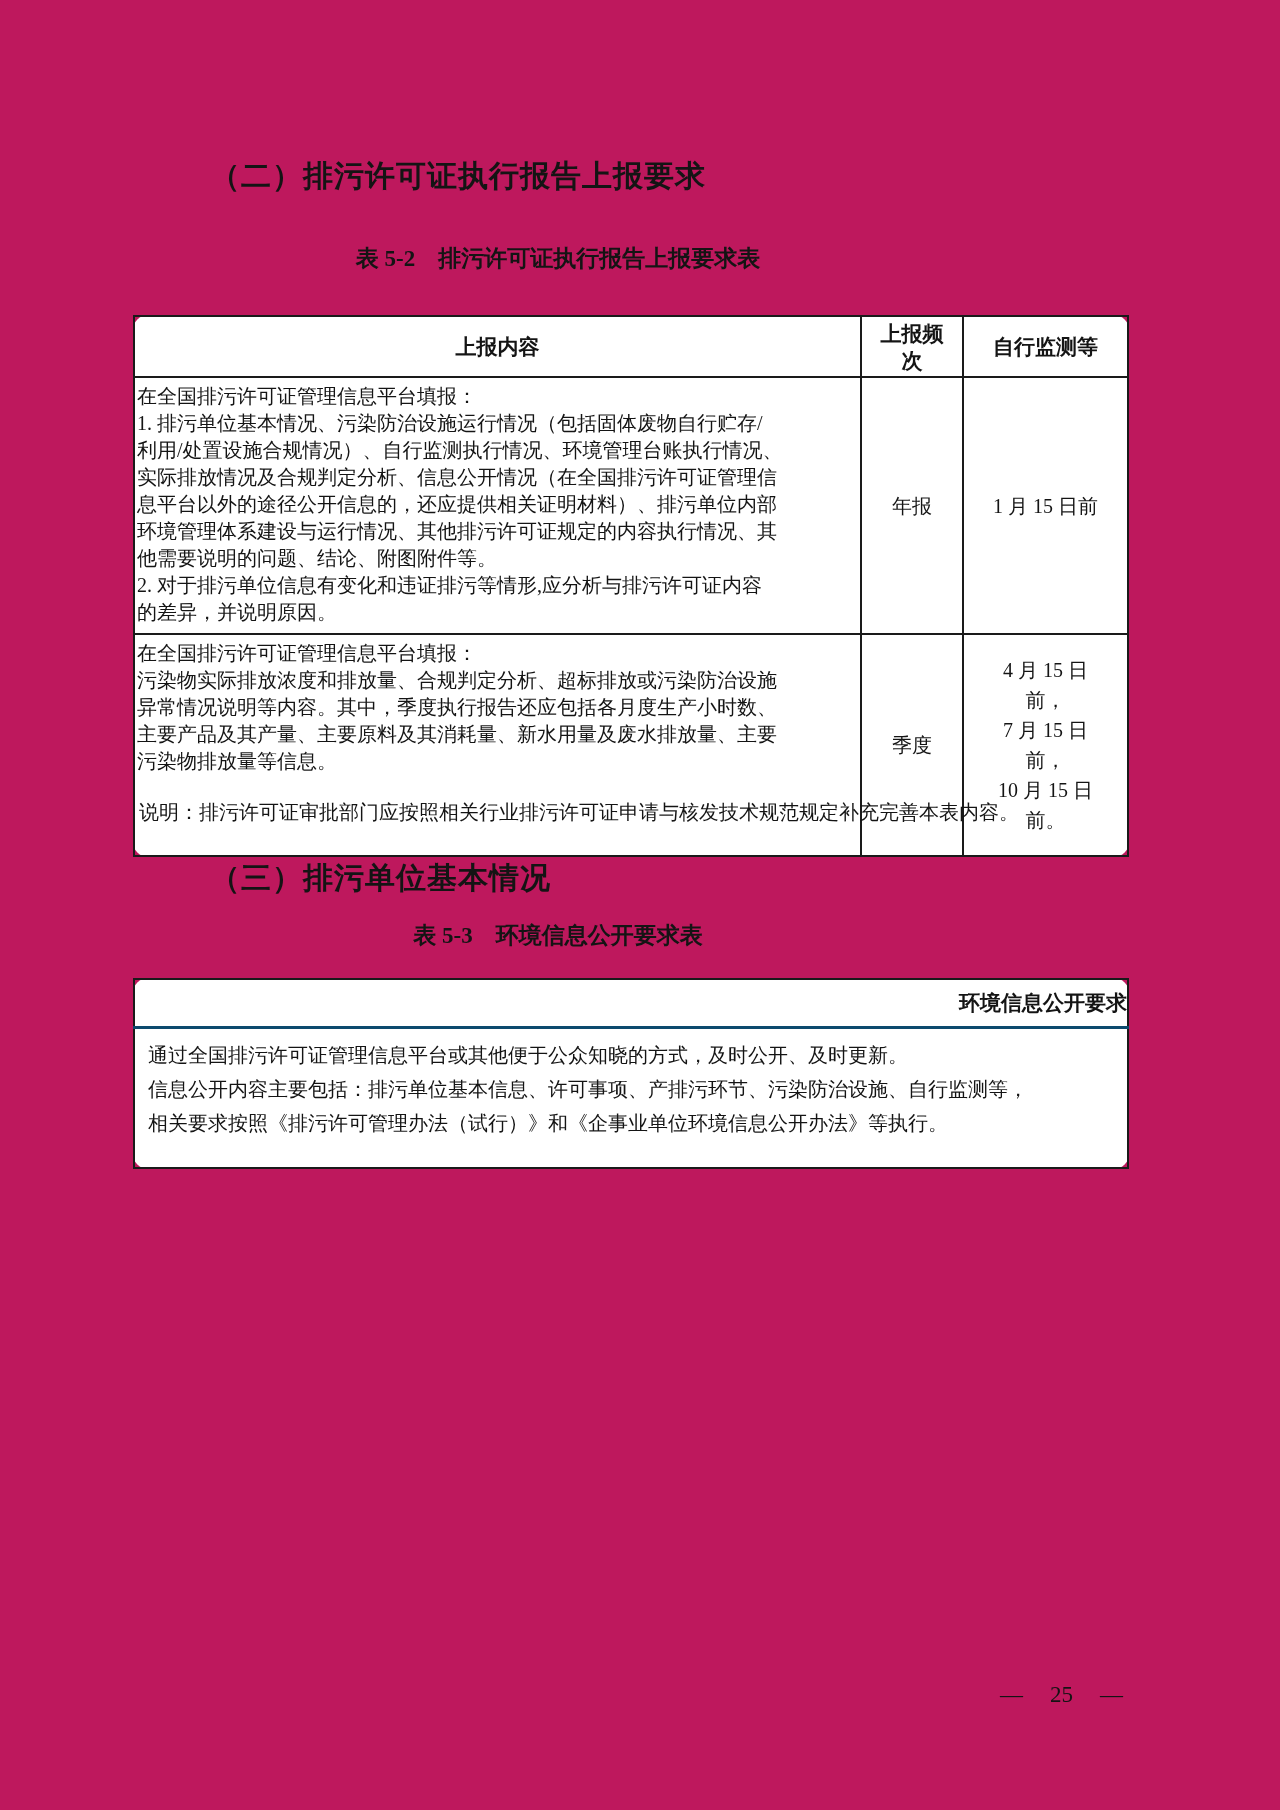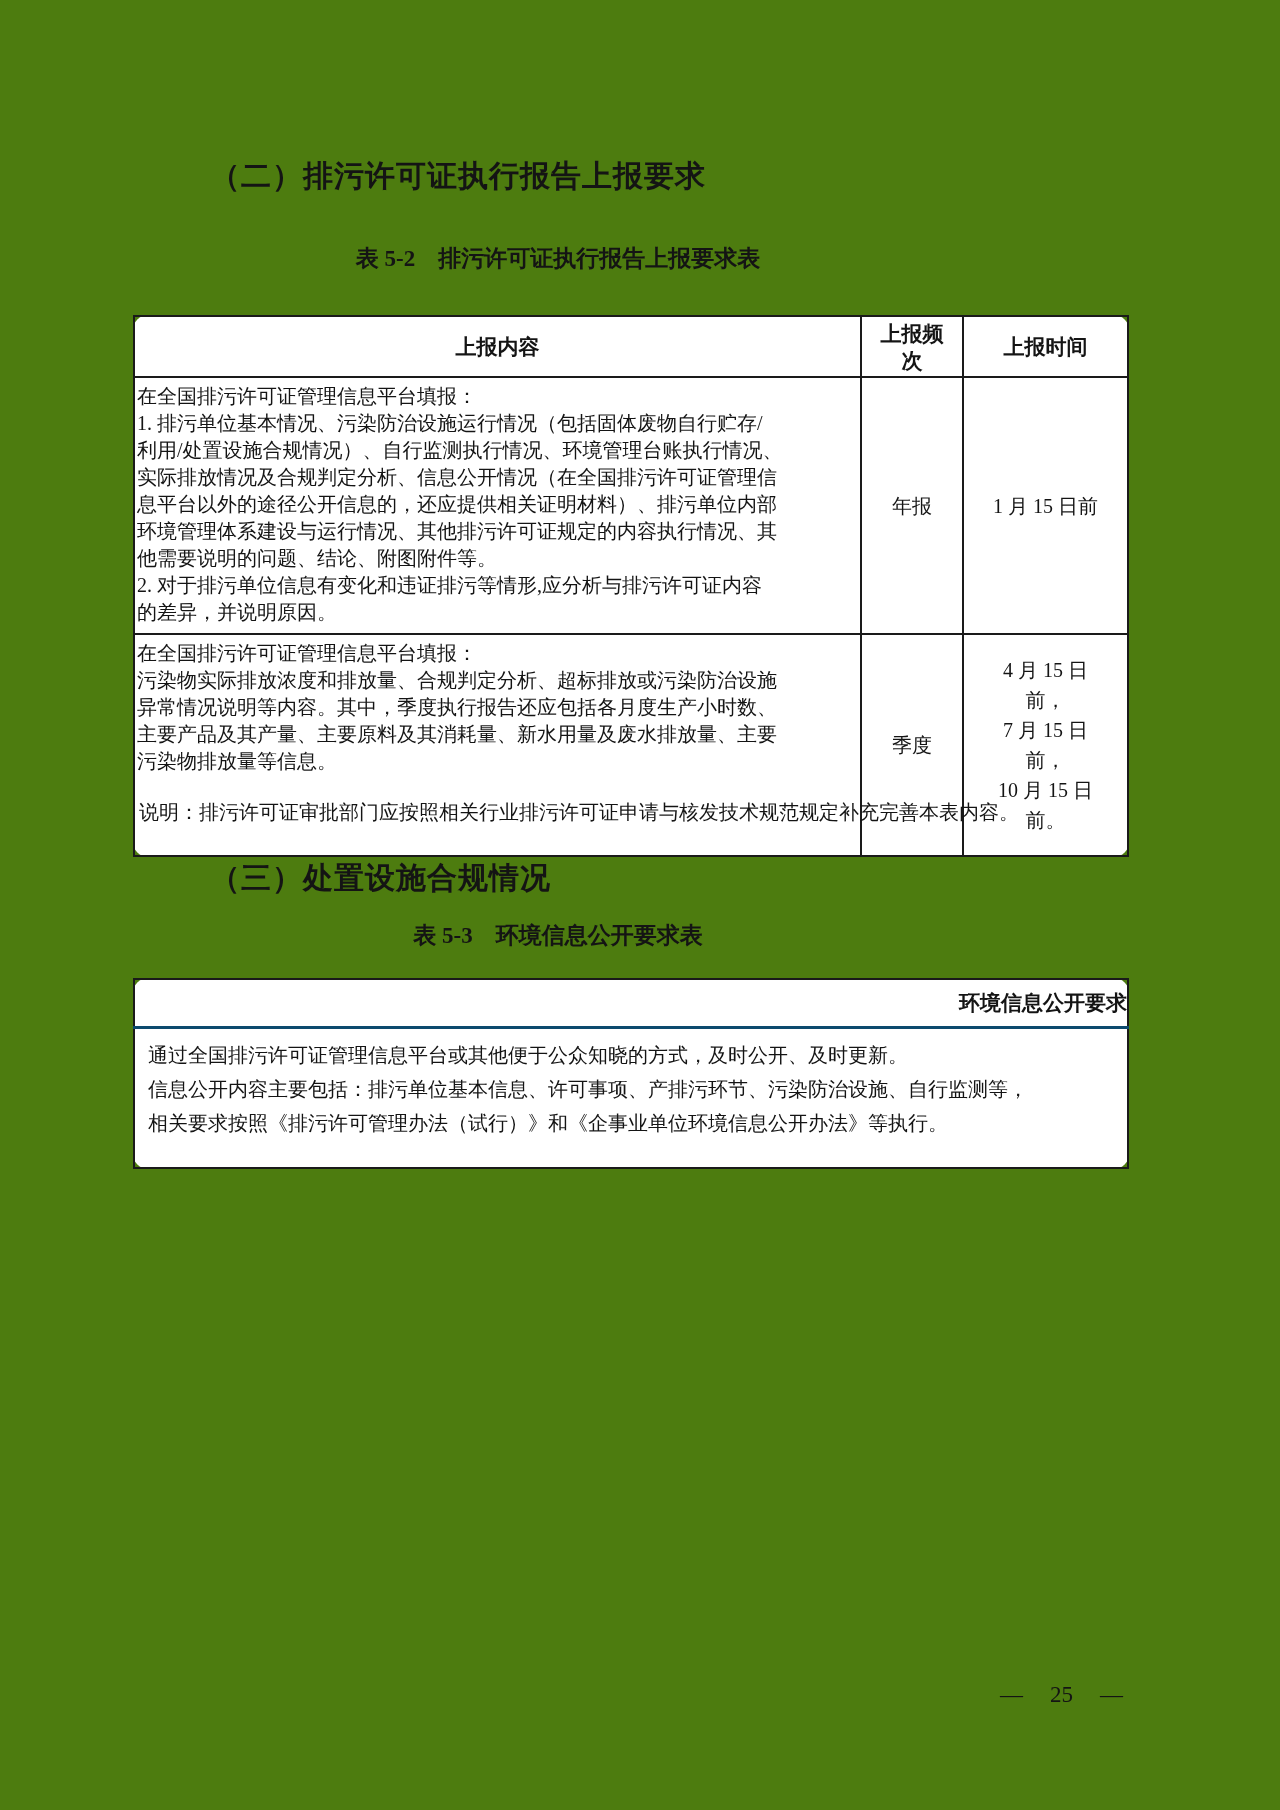--- a/index.html
+++ b/index.html
@@ -1,21 +1,21 @@
 <!DOCTYPE html>
 <html><head>
 <meta charset="utf-8">
 <style>
   * { margin:0; padding:0; box-sizing:content-box; }
   html,body { background:#e8e8e8; }
   .page {
     position:relative;
     width:1280px;
     height:1810px;
-    background:#4d7c0f;
+    background:#be185d;
     margin:0 auto;
     font-family:"Liberation Serif","DejaVu Serif",serif;
     color:#141414;
     overflow:hidden;
   }
   .heading {
     position:absolute;
     font-weight:bold;
     font-size:30px;
     letter-spacing:1px;
@@ -118,21 +118,21 @@
     <colgroup>
       <col style="width:727px">
       <col style="width:102px">
       <col style="width:165px">
     </colgroup>
     <thead>
       <tr>
         <th class="preline">上报内容</th>
         <th class="preline">上报频
 次</th>
-        <th class="preline">上报时间</th>
+        <th class="preline">自行监测等</th>
       </tr>
     </thead>
     <tbody>
       <tr>
         <td class="content-cell preline">在全国排污许可证管理信息平台填报：
 1. 排污单位基本情况、污染防治设施运行情况（包括固体废物自行贮存/
 利用/处置设施合规情况）、自行监测执行情况、环境管理台账执行情况、
 实际排放情况及合规判定分析、信息公开情况（在全国排污许可证管理信
 息平台以外的途径公开信息的，还应提供相关证明材料）、排污单位内部
 环境管理体系建设与运行情况、其他排污许可证规定的内容执行情况、其
@@ -151,21 +151,21 @@
         <td class="center-cell">季度</td>
         <td class="center-cell preline">4 月 15 日前，
 7 月 15 日前，
 10 月 15 日前。</td>
       </tr>
     </tbody>
   </table>
 
   <div class="note">说明：排污许可证审批部门应按照相关行业排污许可证申请与核发技术规范规定补充完善本表内容。</div>
 
-  <div class="heading" id="heading-3">（三）处置设施合规情况</div>
+  <div class="heading" id="heading-3">（三）排污单位基本情况</div>
 
   <div class="caption" id="caption-53">表 5-3　环境信息公开要求表</div>
 
   <table id="table-53">
     <colgroup>
       <col style="width:994px">
     </colgroup>
     <thead>
       <tr>
         <th>环境信息公开要求</th>

